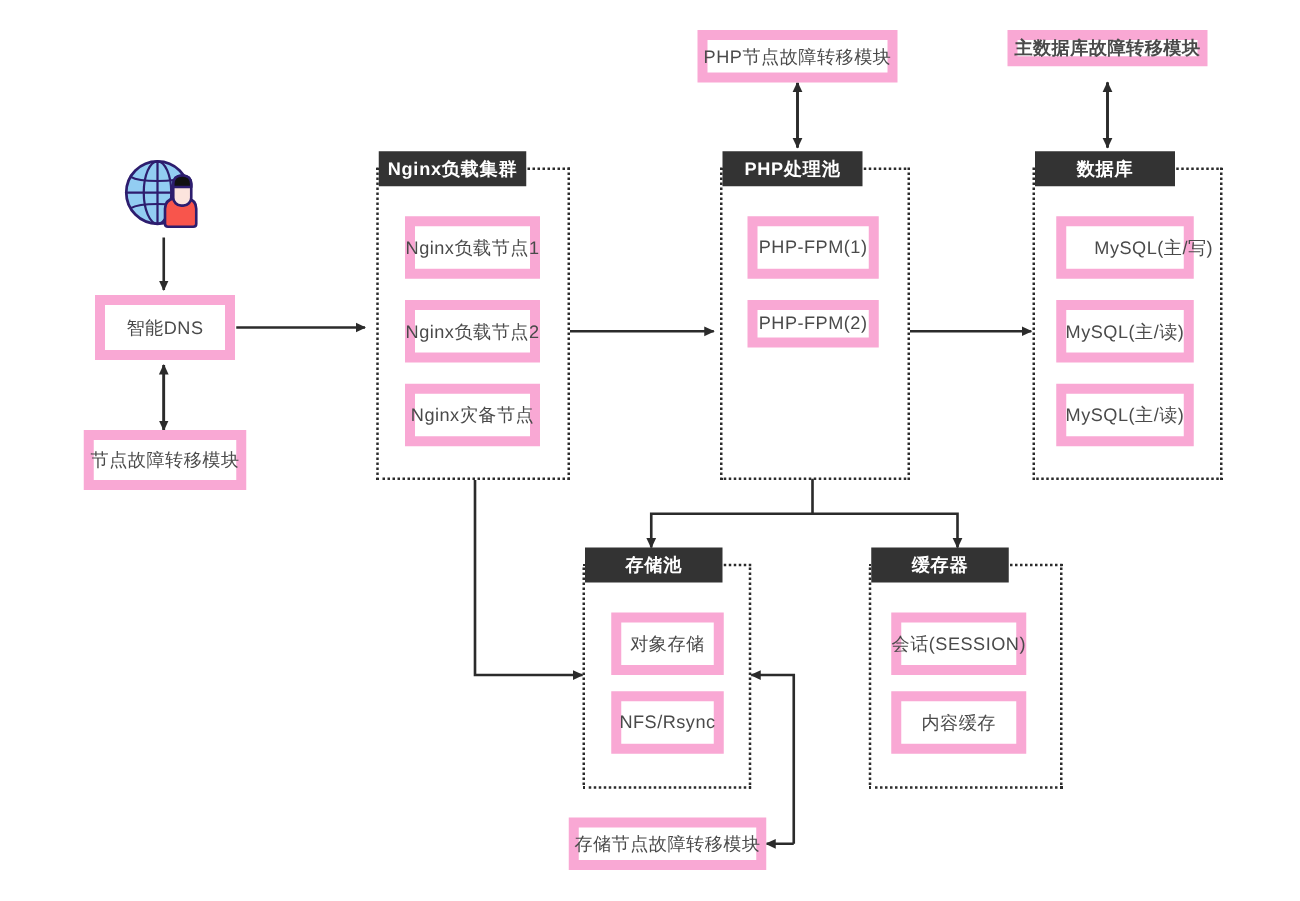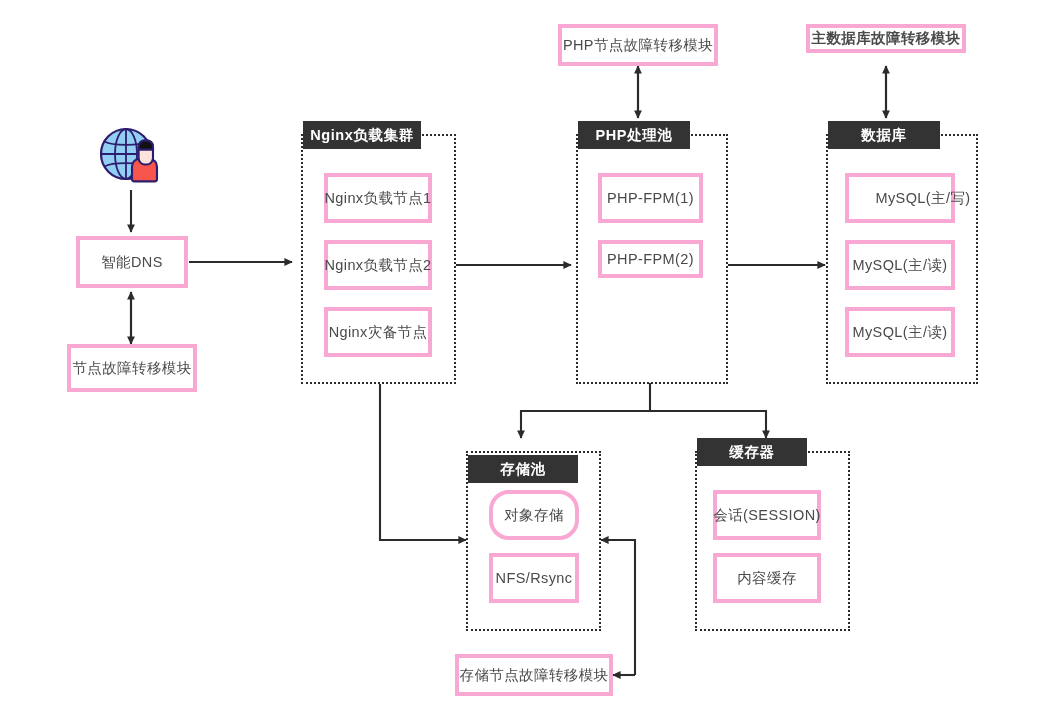--- a/index.html
+++ b/index.html
@@ -7,21 +7,21 @@
     width:1040px;height:721px;background:#ffffff;
     font-family:"Liberation Sans","DejaVu Sans",sans-serif;
     position:relative;overflow:hidden;
   }
   #canvas{position:absolute;left:0;top:0;width:1040px;height:721px;}
   svg.edges{position:absolute;left:0;top:0;width:1040px;height:721px;pointer-events:none;}
 
   
   .node{
     position:absolute;box-sizing:border-box;
-    background:#ffffff;border:4px solid #f9a8d4;
+    background:#ffffff;border:8px solid #f9a8d4;
     display:flex;align-items:center;justify-content:center;
     color:#4a4a4a;font-size:14.5px;letter-spacing:.4px;white-space:nowrap;
   }
 
   
   .group{
     position:absolute;box-sizing:border-box;
     border:2.5px dotted #2b2b2b;background:transparent;
   }
   .group-header{
@@ -118,22 +118,22 @@
   <div class="node" style="left:598px;top:173px;width:105px;height:50px;">PHP-FPM(1)</div>
   <div class="node" style="left:598px;top:240px;width:105px;height:38px;">PHP-FPM(2)</div>
 
   <div class="group" style="left:826px;top:134px;width:152px;height:250px;"></div>
   <div class="group-header" style="left:828px;top:121px;width:112px;height:28px;">数据库</div>
   <div class="node" style="left:845px;top:173px;width:110px;height:50px;padding-left:46px;">MySQL(主/写)</div>
   <div class="node" style="left:845px;top:240px;width:110px;height:50px;">MySQL(主/读)</div>
   <div class="node" style="left:845px;top:307px;width:110px;height:50px;">MySQL(主/读)</div>
 
   <div class="group" style="left:466px;top:451px;width:135px;height:180px;"></div>
-  <div class="group-header" style="left:468px;top:438px;width:110px;height:28px;margin-top:17px;">存储池</div>
-  <div class="node" style="left:489px;top:490px;width:90px;height:50px;border-radius:20px;">对象存储</div>
+  <div class="group-header" style="left:468px;top:438px;width:110px;height:28px;">存储池</div>
+  <div class="node" style="left:489px;top:490px;width:90px;height:50px;">对象存储</div>
   <div class="node" style="left:489px;top:553px;width:90px;height:50px;">NFS/Rsync</div>
 
   <div class="group" style="left:695px;top:451px;width:155px;height:180px;"></div>
   <div class="group-header" style="left:697px;top:438px;width:110px;height:28px;">缓存器</div>
   <div class="node" style="left:713px;top:490px;width:108px;height:50px;">会话(SESSION)</div>
   <div class="node" style="left:713px;top:553px;width:108px;height:50px;">内容缓存</div>
 
 </div>
 
 </body></html>

